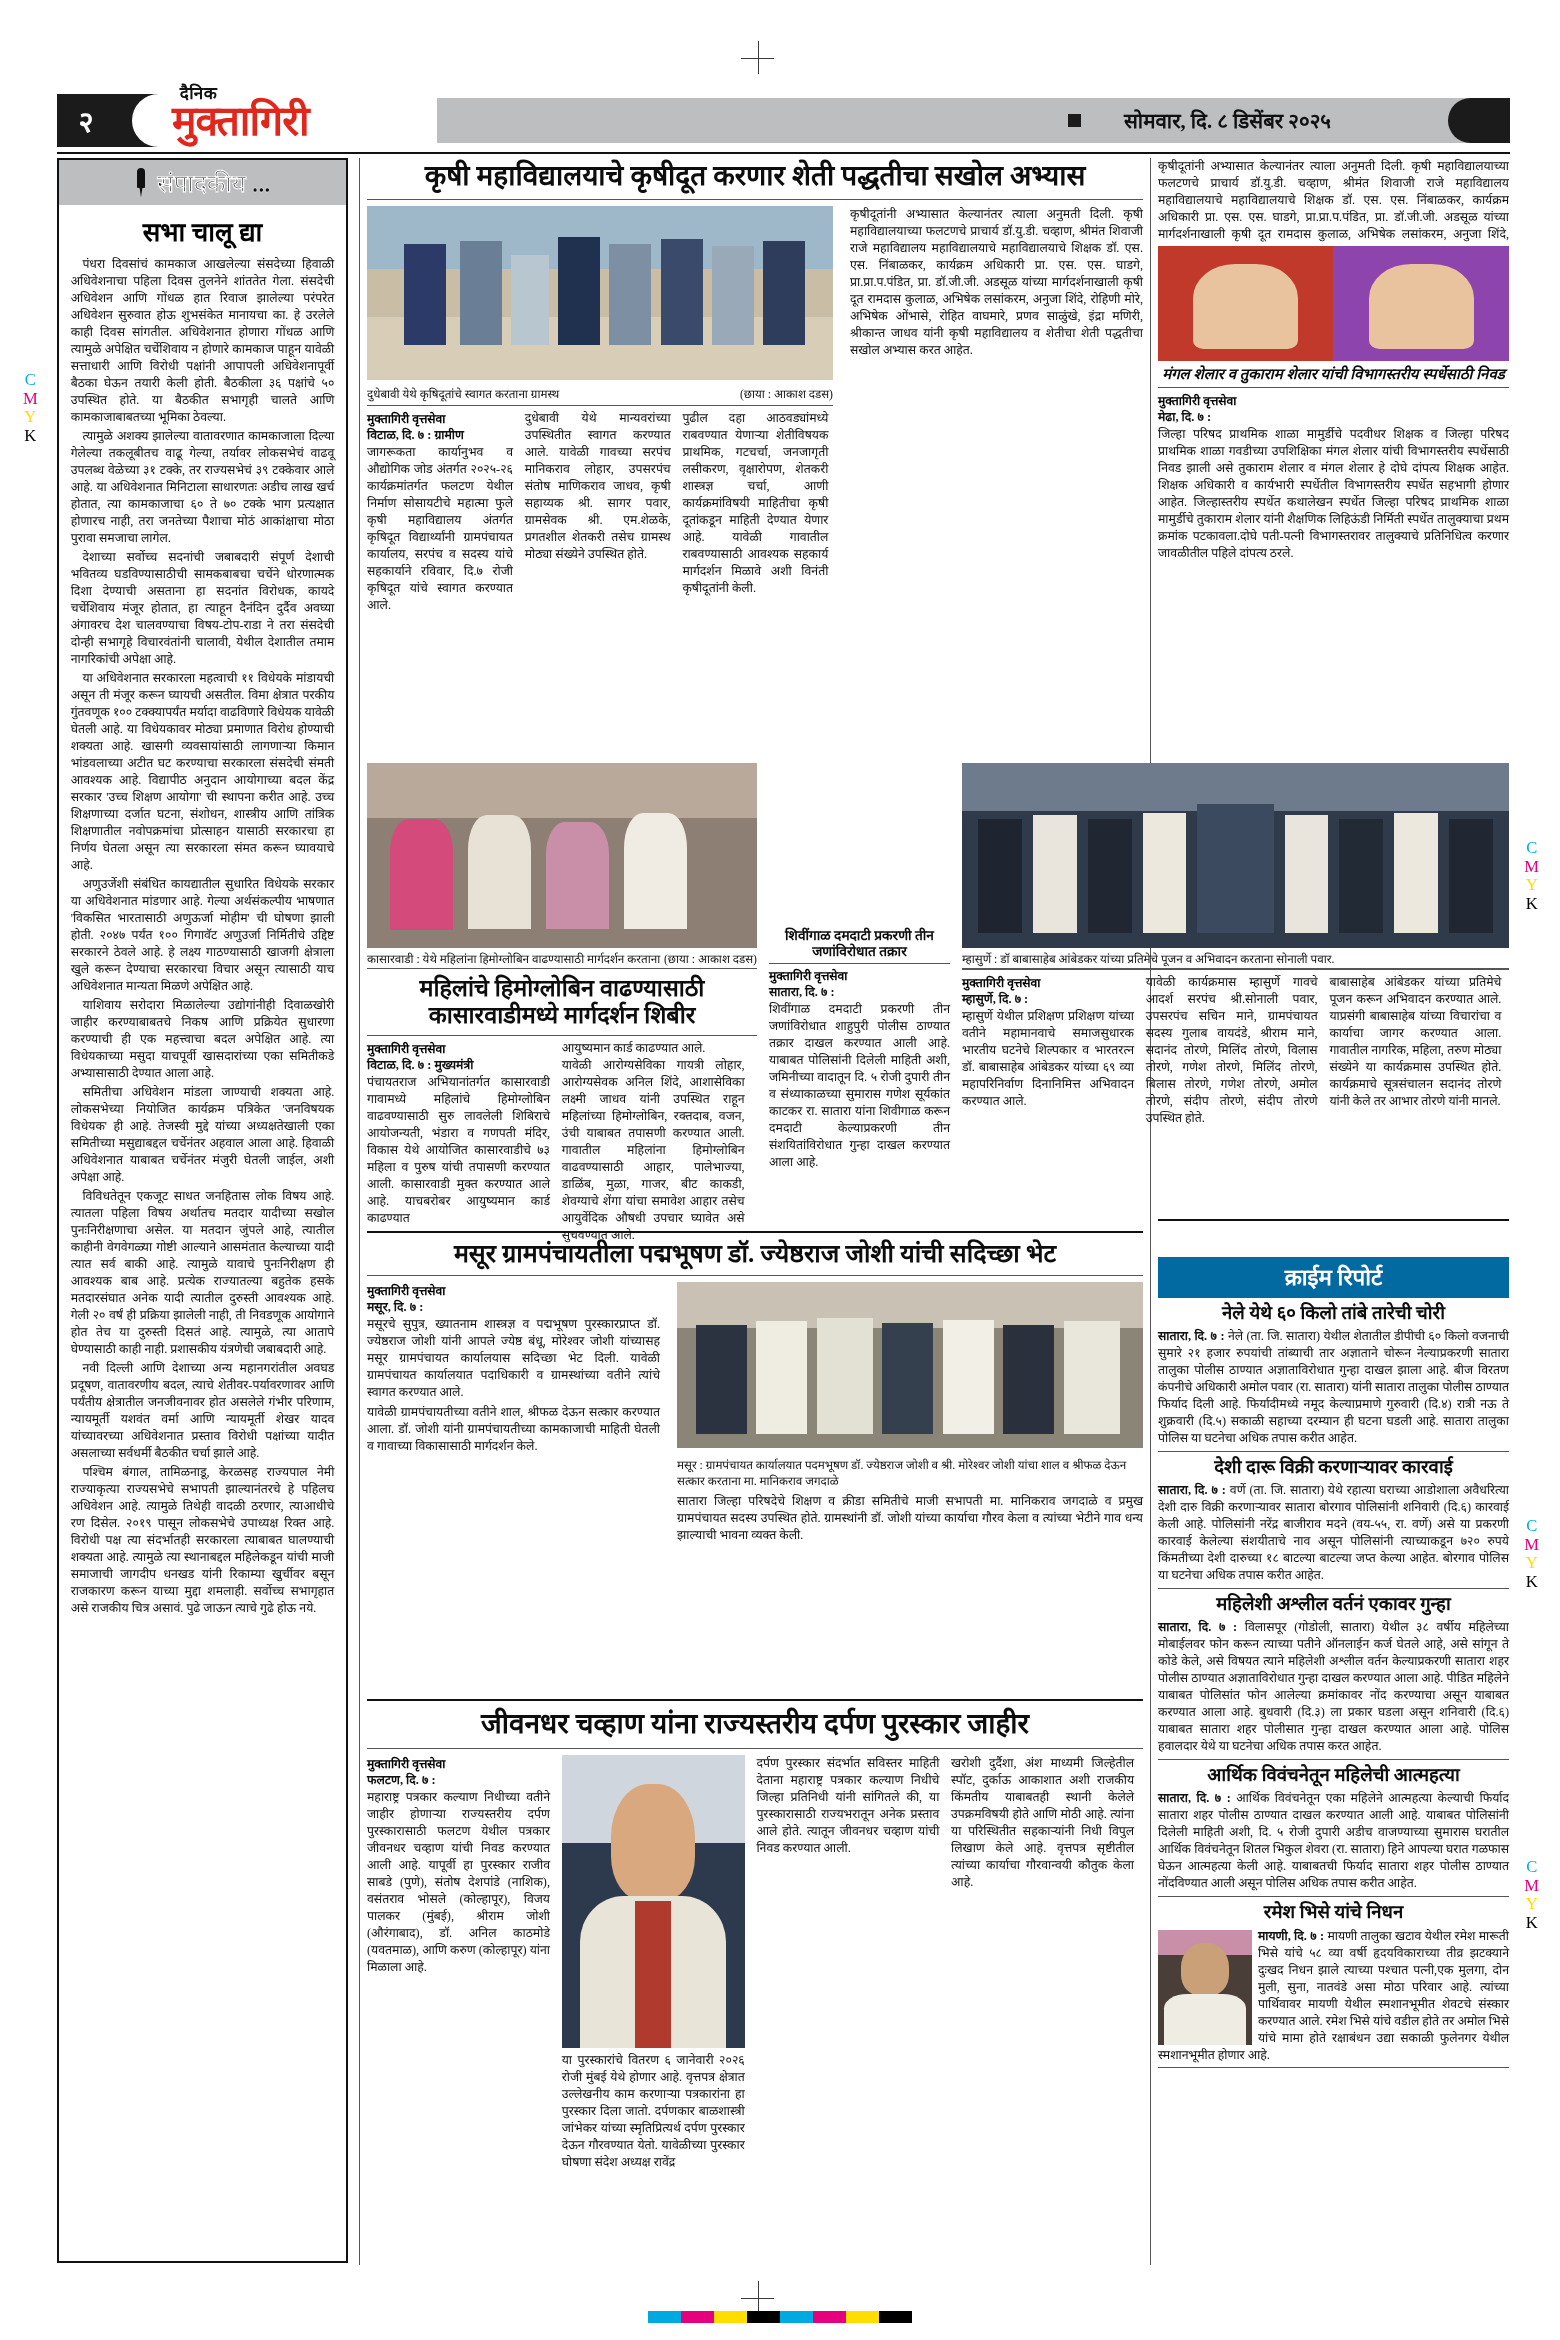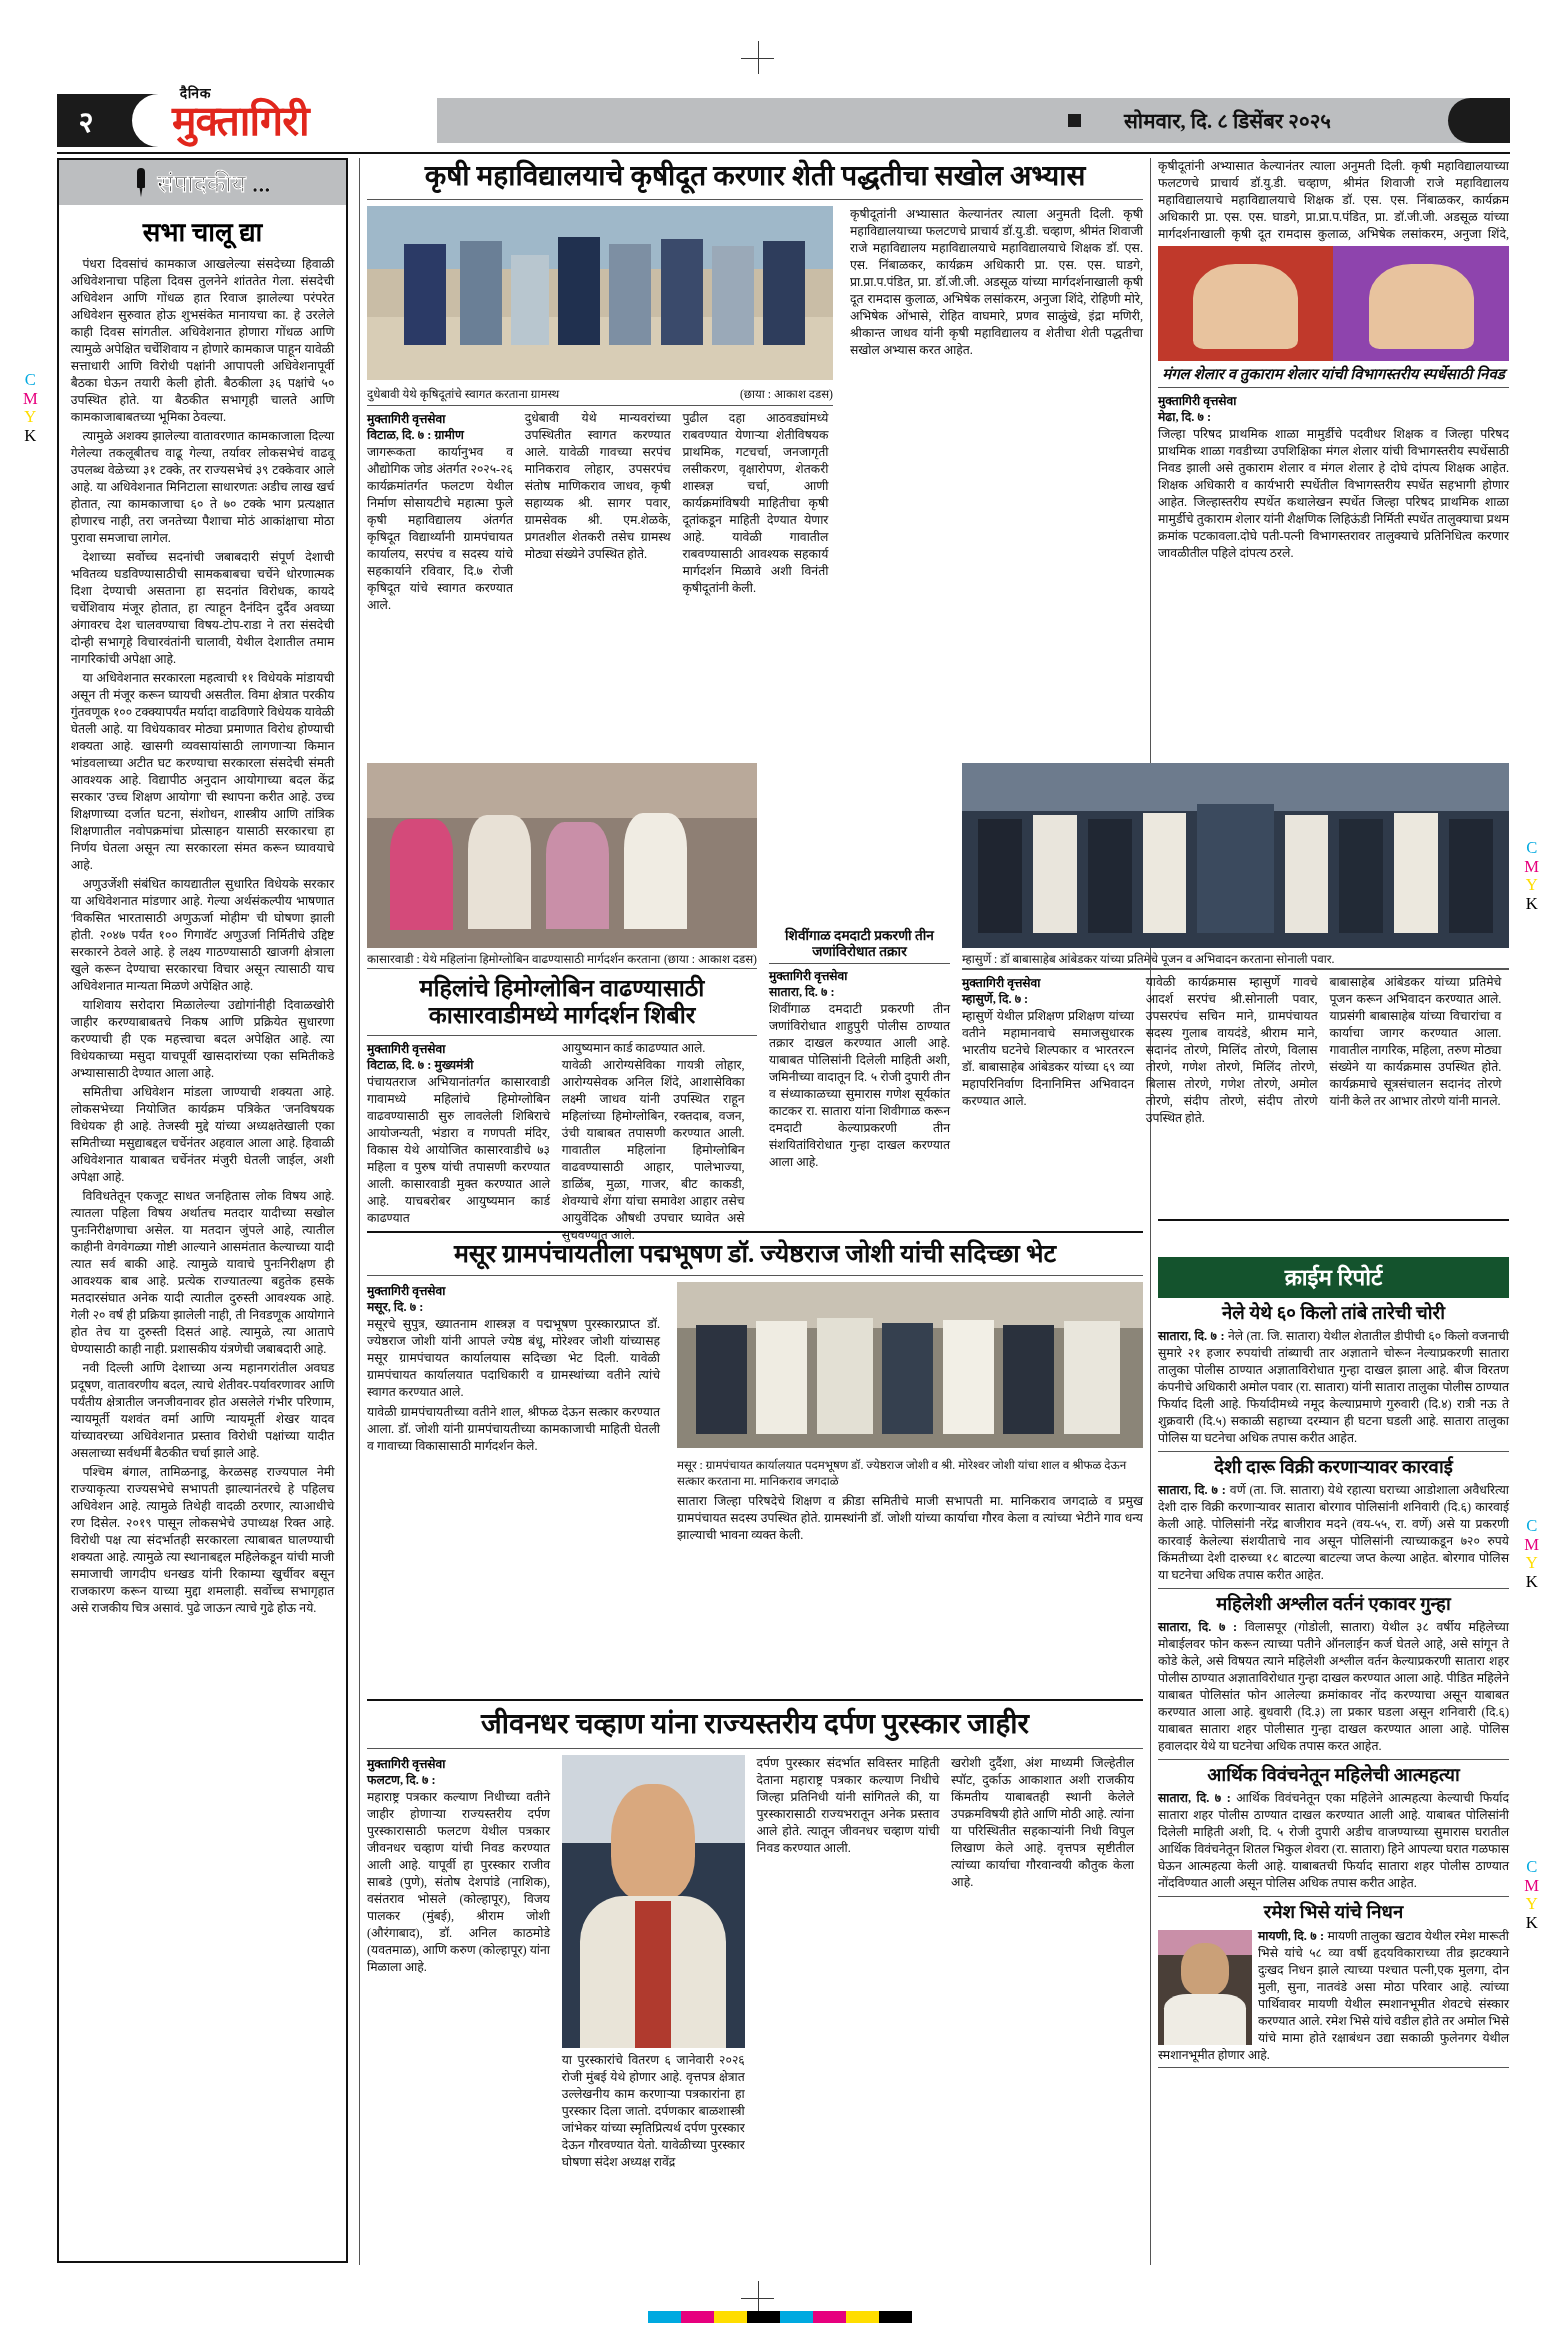--- a/index.html
+++ b/index.html
@@ -40,21 +40,21 @@
     display: flex; align-items: center; justify-content: flex-start;
     padding-left: 21.5px;
     font-family: "Liberation Serif", serif; font-size: 29px; font-weight: 700;
   }
   .folio::after {
     content: ""; position: absolute; right: -1px; top: 0;
     width: 33px; height: 53px; background: #fff;
     border-radius: 33px 0 0 33px;
   }
   .logo-wrap { position: absolute; left: 115px; top: -5.9px; }
-  .logo-sub { font-family: "Liberation Serif", serif; font-size: 14px; color: #111;
+  .logo-sub { font-family: "Liberation Serif", serif; font-size: 17px; color: #111;
               font-weight: 700; letter-spacing: 0.5px; margin-left: 7.8px; line-height: 11.7px; }
   .logo-main { font-family: "Liberation Serif", serif; font-size: 41px; font-weight: 700;
                color: #e1261c; line-height: 43px; letter-spacing: -1px; }
   .datebar {
     position: absolute; left: 380px; top: 3.9px; width: 1073px; height: 45px;
     background: #bcbec0;
   }
   .datebar::after {
     content: ""; position: absolute; right: 0; top: 0; width: 62px; height: 45px;
     background: #1b1b1b; border-radius: 33px 0 0 33px;
@@ -96,21 +96,21 @@
                   color: #111; -webkit-text-stroke: 0.4px #fff; }
   .pen { width: 12.7px; height: 29px; position: relative; }
   .pen .nib { position: absolute; left: 2px; top: 0; width: 8.8px; height: 19.5px;
               background: #111; border-radius: 3.9px 3.9px 1px 1px; }
   .pen .tip { position: absolute; left: 4.4px; top: 16.6px; width: 3.9px; height: 12.7px;
               background: #111; clip-path: polygon(0 0, 100% 0, 50% 100%); }
   .edit-title { text-align: center; font-family: "Liberation Serif", serif;
                 font-weight: 700; font-size: 26px; padding: 7.8px 0 6.8px; }
 
   .sec-head {
-    background: #14532d; color: #fff; text-align: center;
+    background: #0369a1; color: #fff; text-align: center;
     font-family: "Liberation Serif", serif; font-weight: 700; font-size: 22.4px;
     padding: 3.9px 0 5.9px;
     margin-top: 36px;
   }
   .hr-thin { border-top: 1px solid #555; }
   .hr-thick { border-top: 2.9px solid #111; }
 </style>
 </head>
 <body>
 

